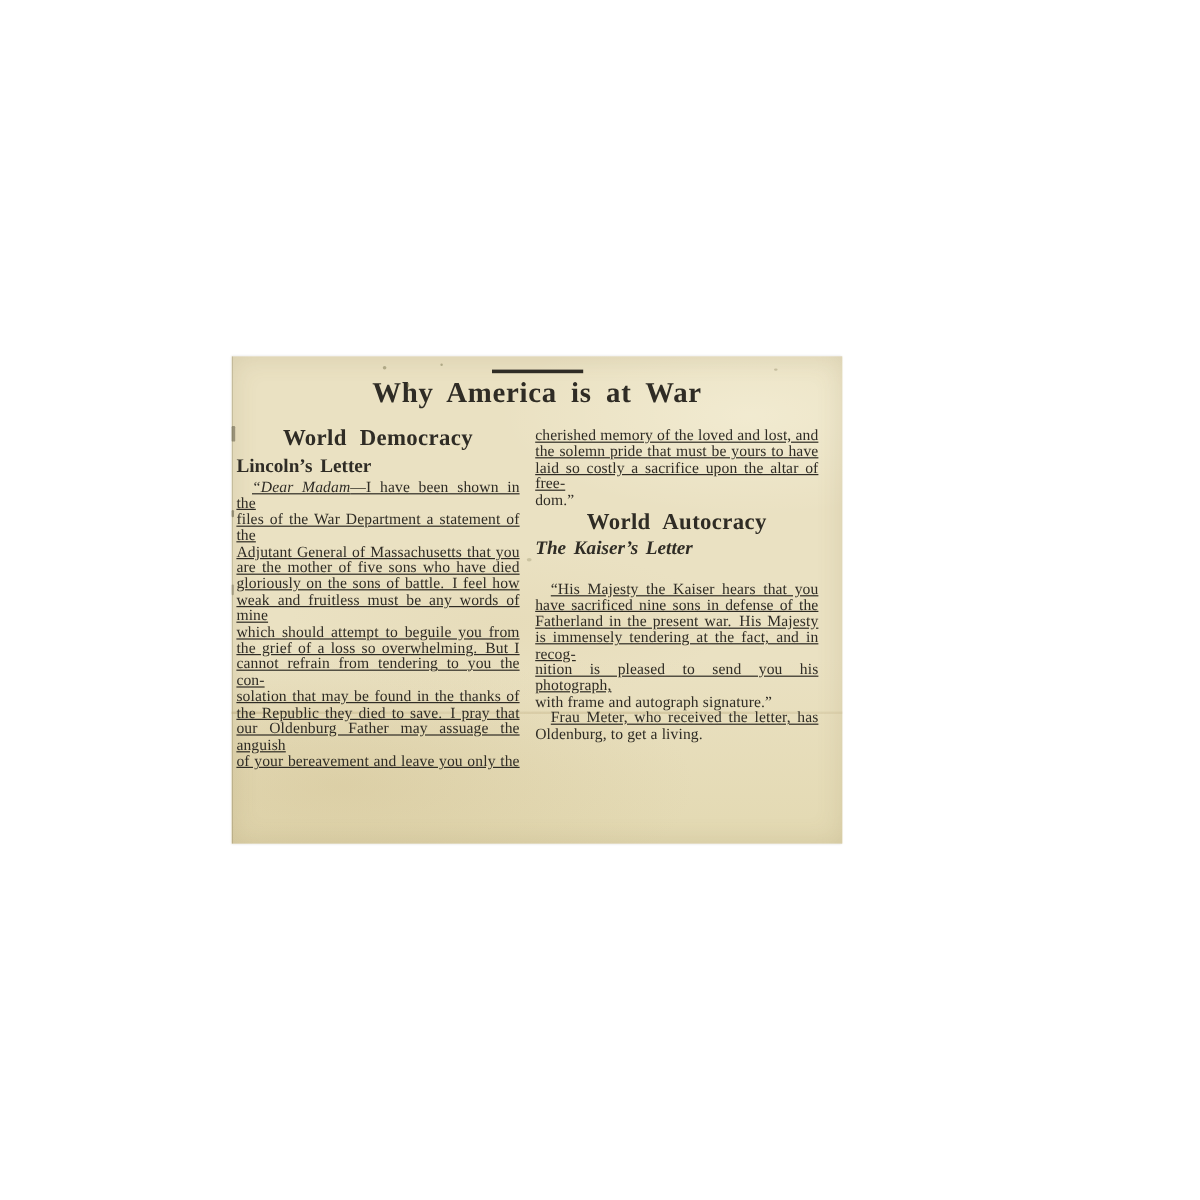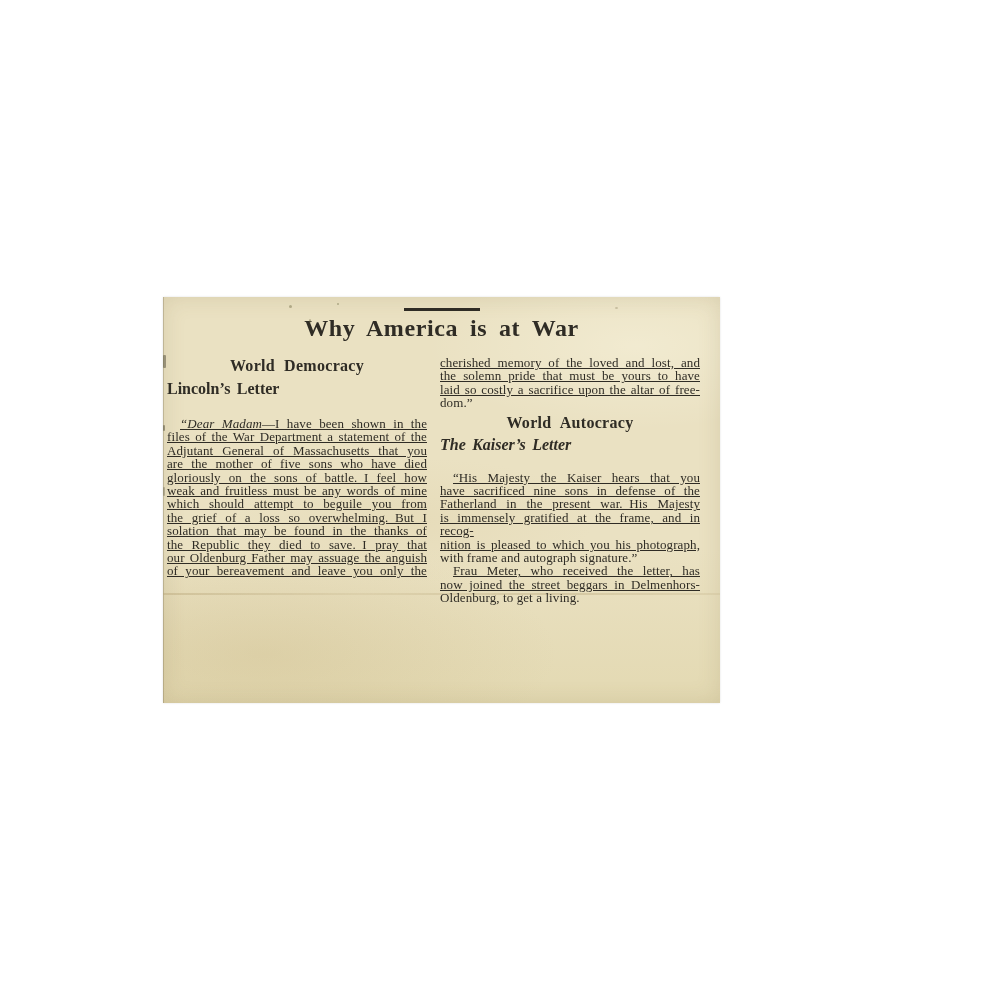--- a/index.html
+++ b/index.html
@@ -13,22 +13,22 @@
   html,body{width:1000px;height:1000px;}
   body{
     background:var(--page-bg);
     font-family:"Liberation Serif","DejaVu Serif",serif;
     color:var(--ink);
     position:relative;
     overflow:hidden;
   }
   .paper{
     position:absolute;
-    left:163px; top:297px;
-    width:557px; height:406px;
+    left:193px; top:297px;
+    width:509px; height:406px;
     background:
       radial-gradient(ellipse 420px 160px at 18% 88%, rgba(196,176,124,0.28), transparent 70%),
       radial-gradient(ellipse 300px 120px at 85% 12%, rgba(255,252,235,0.35), transparent 70%),
       radial-gradient(ellipse 260px 90px at 45% 55%, rgba(210,192,140,0.15), transparent 70%),
       linear-gradient(180deg, var(--paper-bg) 0%, var(--paper-bg) 62%, var(--paper-bg-dark) 100%);
     box-shadow:
       inset 0 0 22px rgba(120,100,55,0.16),
       inset 1px 0 0 rgba(90,80,50,0.25),
       0 0 2px rgba(0,0,0,0.12);
   }
@@ -64,34 +64,34 @@
   }
   .cols{
     position:absolute;
     top:59px; left:4px; right:20px;
     display:flex;
     gap:13px;
   }
   .col{flex:1 1 0;min-width:0;}
   h2.sec{
     text-align:center;
-    font-size:16px;
+    font-size:19px;
     font-weight:700;
     line-height:19px;
     word-spacing:0.3em;
     letter-spacing:0.3px;
   }
   h3.sub{
     font-size:16px;
     font-weight:700;
     line-height:15px;
     margin-top:6px;
     word-spacing:0.15em;
   }
-  .col-left .para{margin-top:21px;}
+  .col-left .para{margin-top:3px;}
   .col-right h2.sec{margin-top:3px;}
   .col-right h3.sub{margin-top:5px;font-style:italic;}
   .col-right .para.kaiser{margin-top:19px;}
   .para{
     font-size:13px;
     line-height:13.4px;
     letter-spacing:0.1px;
   }
   .line{
     text-align:justify;
@@ -127,20 +127,21 @@
       <div class="para">
         <div class="line j lead"><span class="it">“Dear Madam</span><span>—I have been shown in the</span></div>
         <div class="lines">
             <div class="line j">files of the War Department a statement of the</div>
             <div class="line j">Adjutant General of Massachusetts that you</div>
             <div class="line j">are the mother of five sons who have died</div>
             <div class="line j">gloriously on the sons of battle. I feel how</div>
             <div class="line j">weak and fruitless must be any words of mine</div>
             <div class="line j">which should attempt to beguile you from</div>
             <div class="line j">the grief of a loss so overwhelming. But I</div>
+            <div class="line j">cannot refrain from tendering to you the con-</div>
             <div class="line j">solation that may be found in the thanks of</div>
             <div class="line j">the Republic they died to save. I pray that</div>
             <div class="line j">our Oldenburg Father may assuage the anguish</div>
             <div class="line j">of your bereavement and leave you only the</div>
           </div>
       </div>
     </div>
 
     <div class="col col-right">
       <div class="para lines">
@@ -148,25 +149,24 @@
           <div class="line j">the solemn pride that must be yours to have</div>
           <div class="line j">laid so costly a sacrifice upon the altar of free-</div>
           <div class="line">dom.”</div>
         </div>
       <h2 class="sec">World Autocracy</h2>
       <h3 class="sub">The Kaiser’s Letter</h3>
       <div class="para lines indent kaiser">
           <div class="line j">“His Majesty the Kaiser hears that you</div>
           <div class="line j">have sacrificed nine sons in defense of the</div>
           <div class="line j">Fatherland in the present war. His Majesty</div>
-          <div class="line j">is immensely gratified at the frame, and in recog-</div>
-          <div class="line j">nition is pleased to which you his photograph,</div>
+          <div class="line j">is immensely tendering at the fact, and in recog-</div>
+          <div class="line j">nition is pleased to send you his photograph,</div>
           <div class="line">with frame and autograph signature.”</div>
         </div>
       <div class="para lines indent">
           <div class="line j">Frau Meter, who received the letter, has</div>
-          <div class="line j">now joined the street beggars in Delmenhors-</div>
           <div class="line">Oldenburg, to get a living.</div>
         </div>
     </div>
 
   </div>
 </div>
 
 </body></html>

